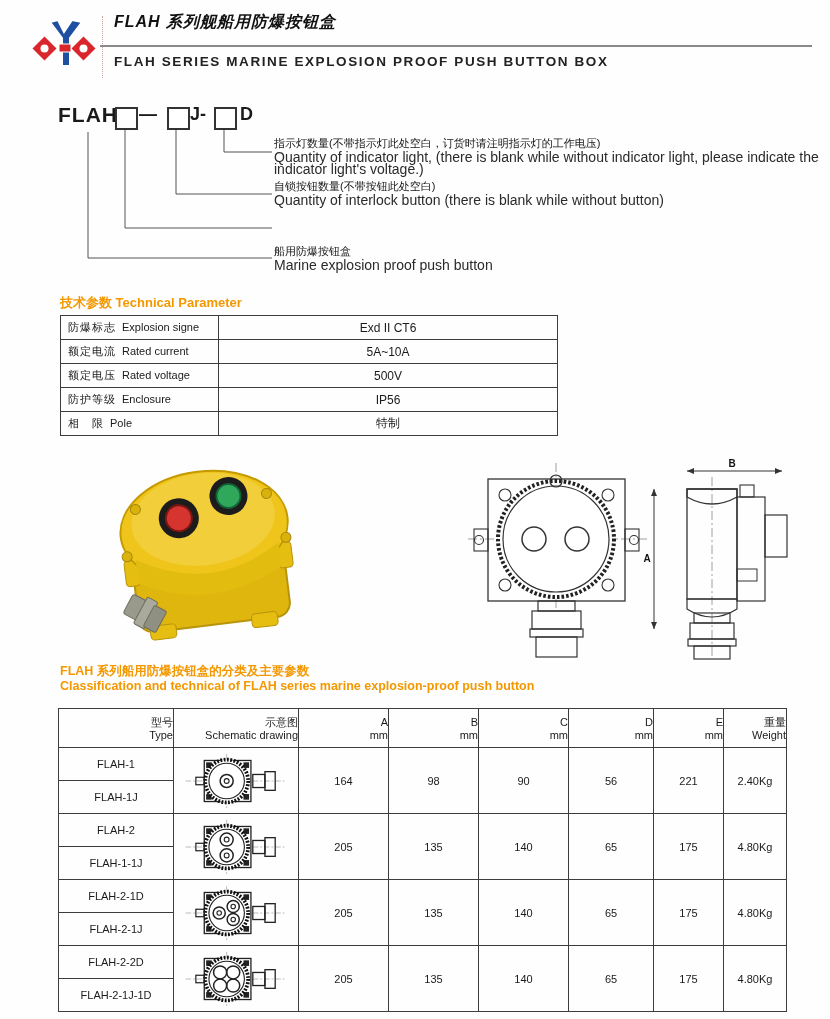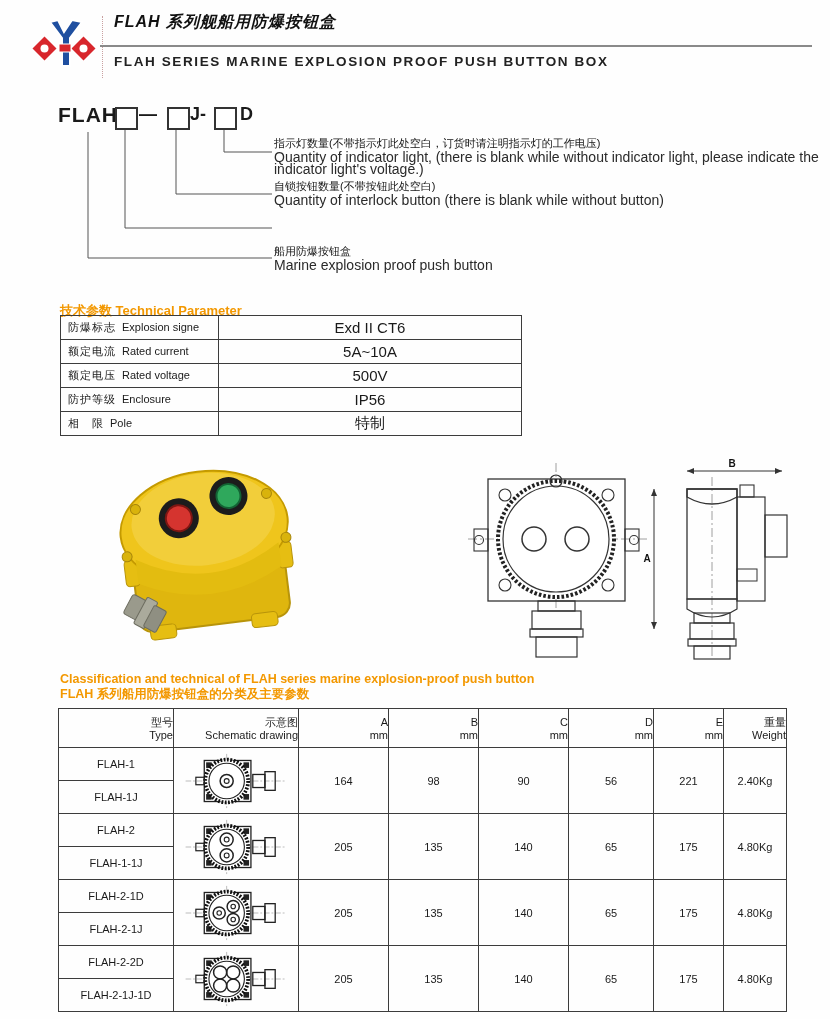--- a/index.html
+++ b/index.html
@@ -19,27 +19,27 @@
   .mb1{left:115px;} .mb2{left:167px;} .mb3{left:214px;}
   .msym{position:absolute;top:104px;font-size:18px;font-weight:bold;}
   .mdash{left:139px;} .mj{left:190px;} .md{left:240px;}
   .model-lines{position:absolute;left:50px;top:100px;}
   .ann{position:absolute;left:274px;width:545px;}
   .ann .zh{font-size:11px;color:#151515;line-height:13px;}
   .ann .en{font-size:14px;color:#2a2a2a;line-height:12px;margin-top:1px;}
   .ann1{top:137px;} .ann2{top:180px;} .ann3{top:213px;} .ann4{top:245px;}
 
   
-  .sec-title{position:absolute;color:#F39800;font-weight:bold;margin-top:8px;}
+  .sec-title{position:absolute;color:#F39800;font-weight:bold;}
   .tp-title{left:60px;top:294px;font-size:13px;}
   table{border-collapse:collapse;}
-  .tp-table{position:absolute;left:60px;top:315px;width:462px;table-layout:fixed;}
+  .tp-table{position:absolute;left:60px;top:315px;width:498px;table-layout:fixed;}
   .tp-table td{border:1px solid #3c3c3c;height:23px;font-size:11px;padding:0;}
   .tp-table td.lbl{width:150px;text-align:left;padding-left:7px;}
-  .tp-table td.val{text-align:center;font-size:15px;}
+  .tp-table td.val{text-align:center;font-size:12px;}
   .tp-table .zh{letter-spacing:1px;margin-right:6px;}
 
   
   .fig{position:absolute;}
   .fig-photo{left:84px;top:455px;}
   .fig-front{left:464px;top:459px;}
   .fig-side{left:642px;top:457px;}
 
   
   .cl-title{left:60px;top:664px;font-size:12.5px;line-height:15px;}
@@ -197,22 +197,22 @@
       <rect x="95" y="112" width="20" height="12" fill="none" stroke="#333" stroke-width="1"></rect>
       <path d="M45 142 h50 v10 q-25 16 -50 0 Z" fill="none" stroke="#333" stroke-width="1.2"></path>
       <rect x="52" y="156" width="36" height="10" fill="none" stroke="#333" stroke-width="1.2"></rect>
       <rect x="48" y="166" width="44" height="16" fill="none" stroke="#333" stroke-width="1.2"></rect>
       <rect x="46" y="182" width="48" height="7" fill="none" stroke="#333" stroke-width="1.2"></rect>
       <rect x="52" y="189" width="36" height="13" fill="none" stroke="#333" stroke-width="1.2"></rect>
     </svg>
   </div>
 
   <div class="sec-title cl-title">
+    <div>FLAH 系列船用防爆按钮盒的分类及主要参数</div>
     <div>Classification and technical of FLAH series marine explosion-proof push button</div>
-    <div>FLAH 系列船用防爆按钮盒的分类及主要参数</div>
   </div>
 
   <table class="cl-table">
     <colgroup>
       <col style="width:115px">
         <col style="width:125px">
         <col style="width:90px">
         <col style="width:90px">
       <col style="width:90px">
         <col style="width:85px">

